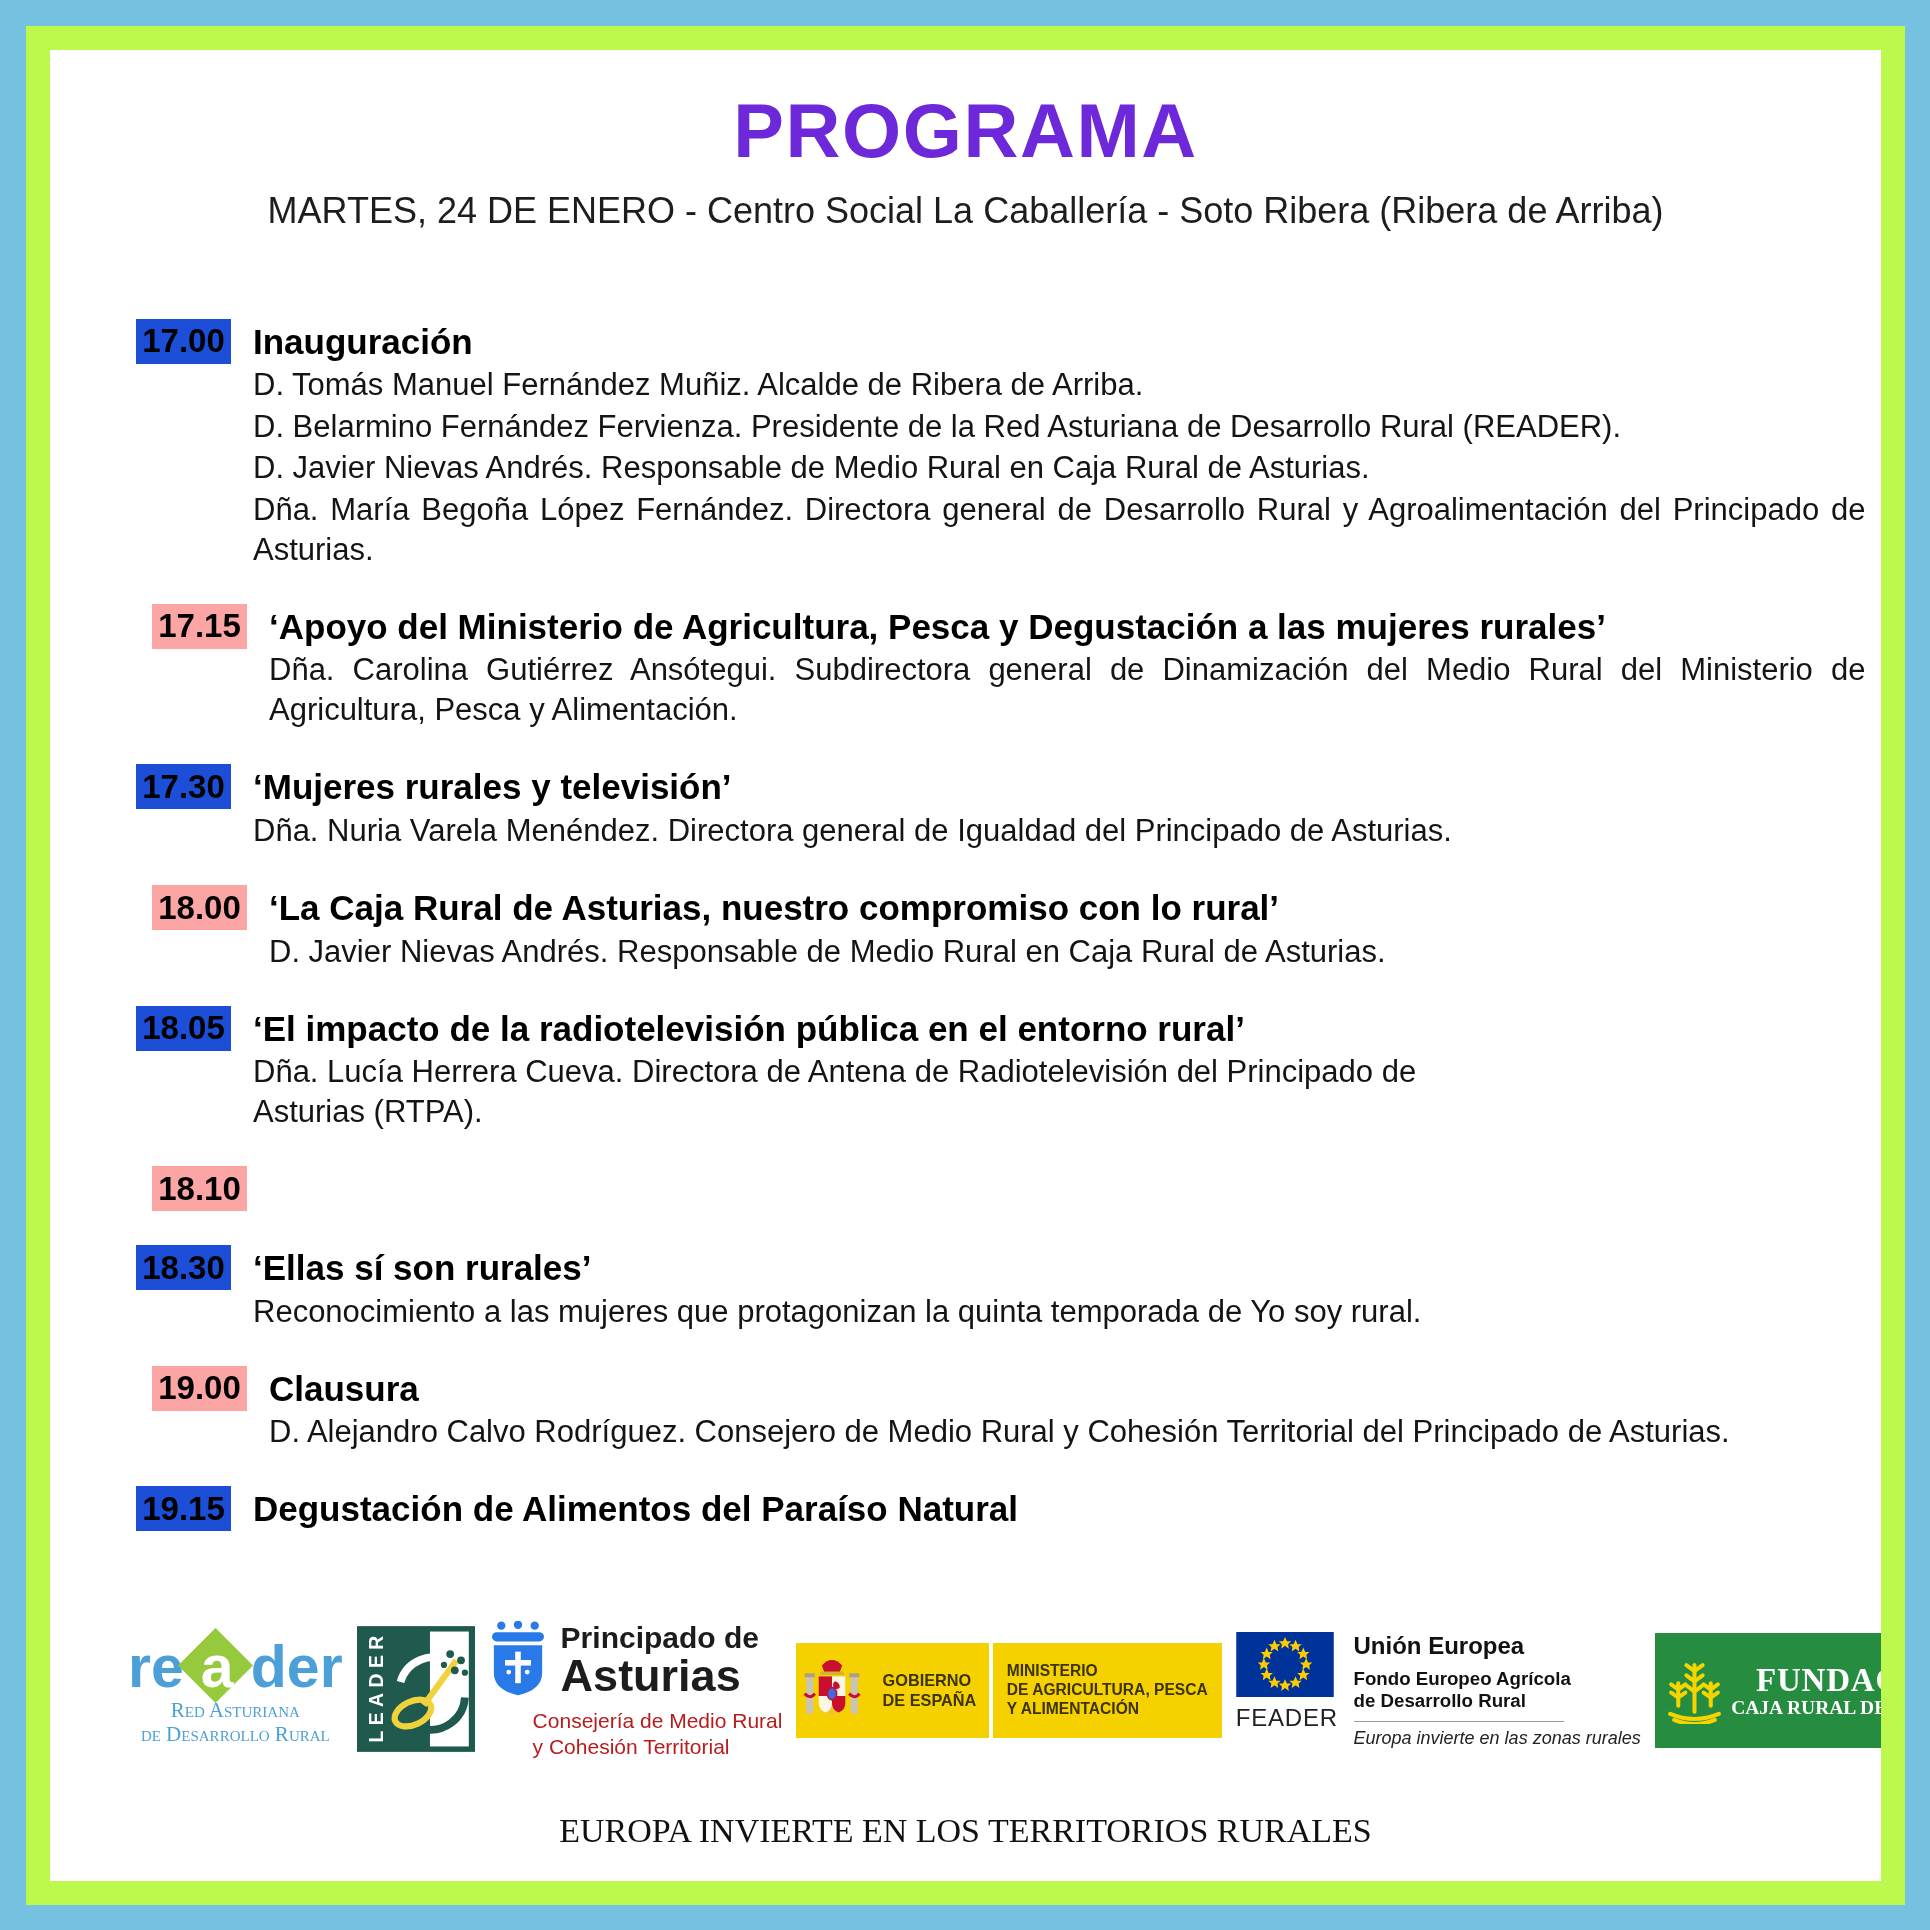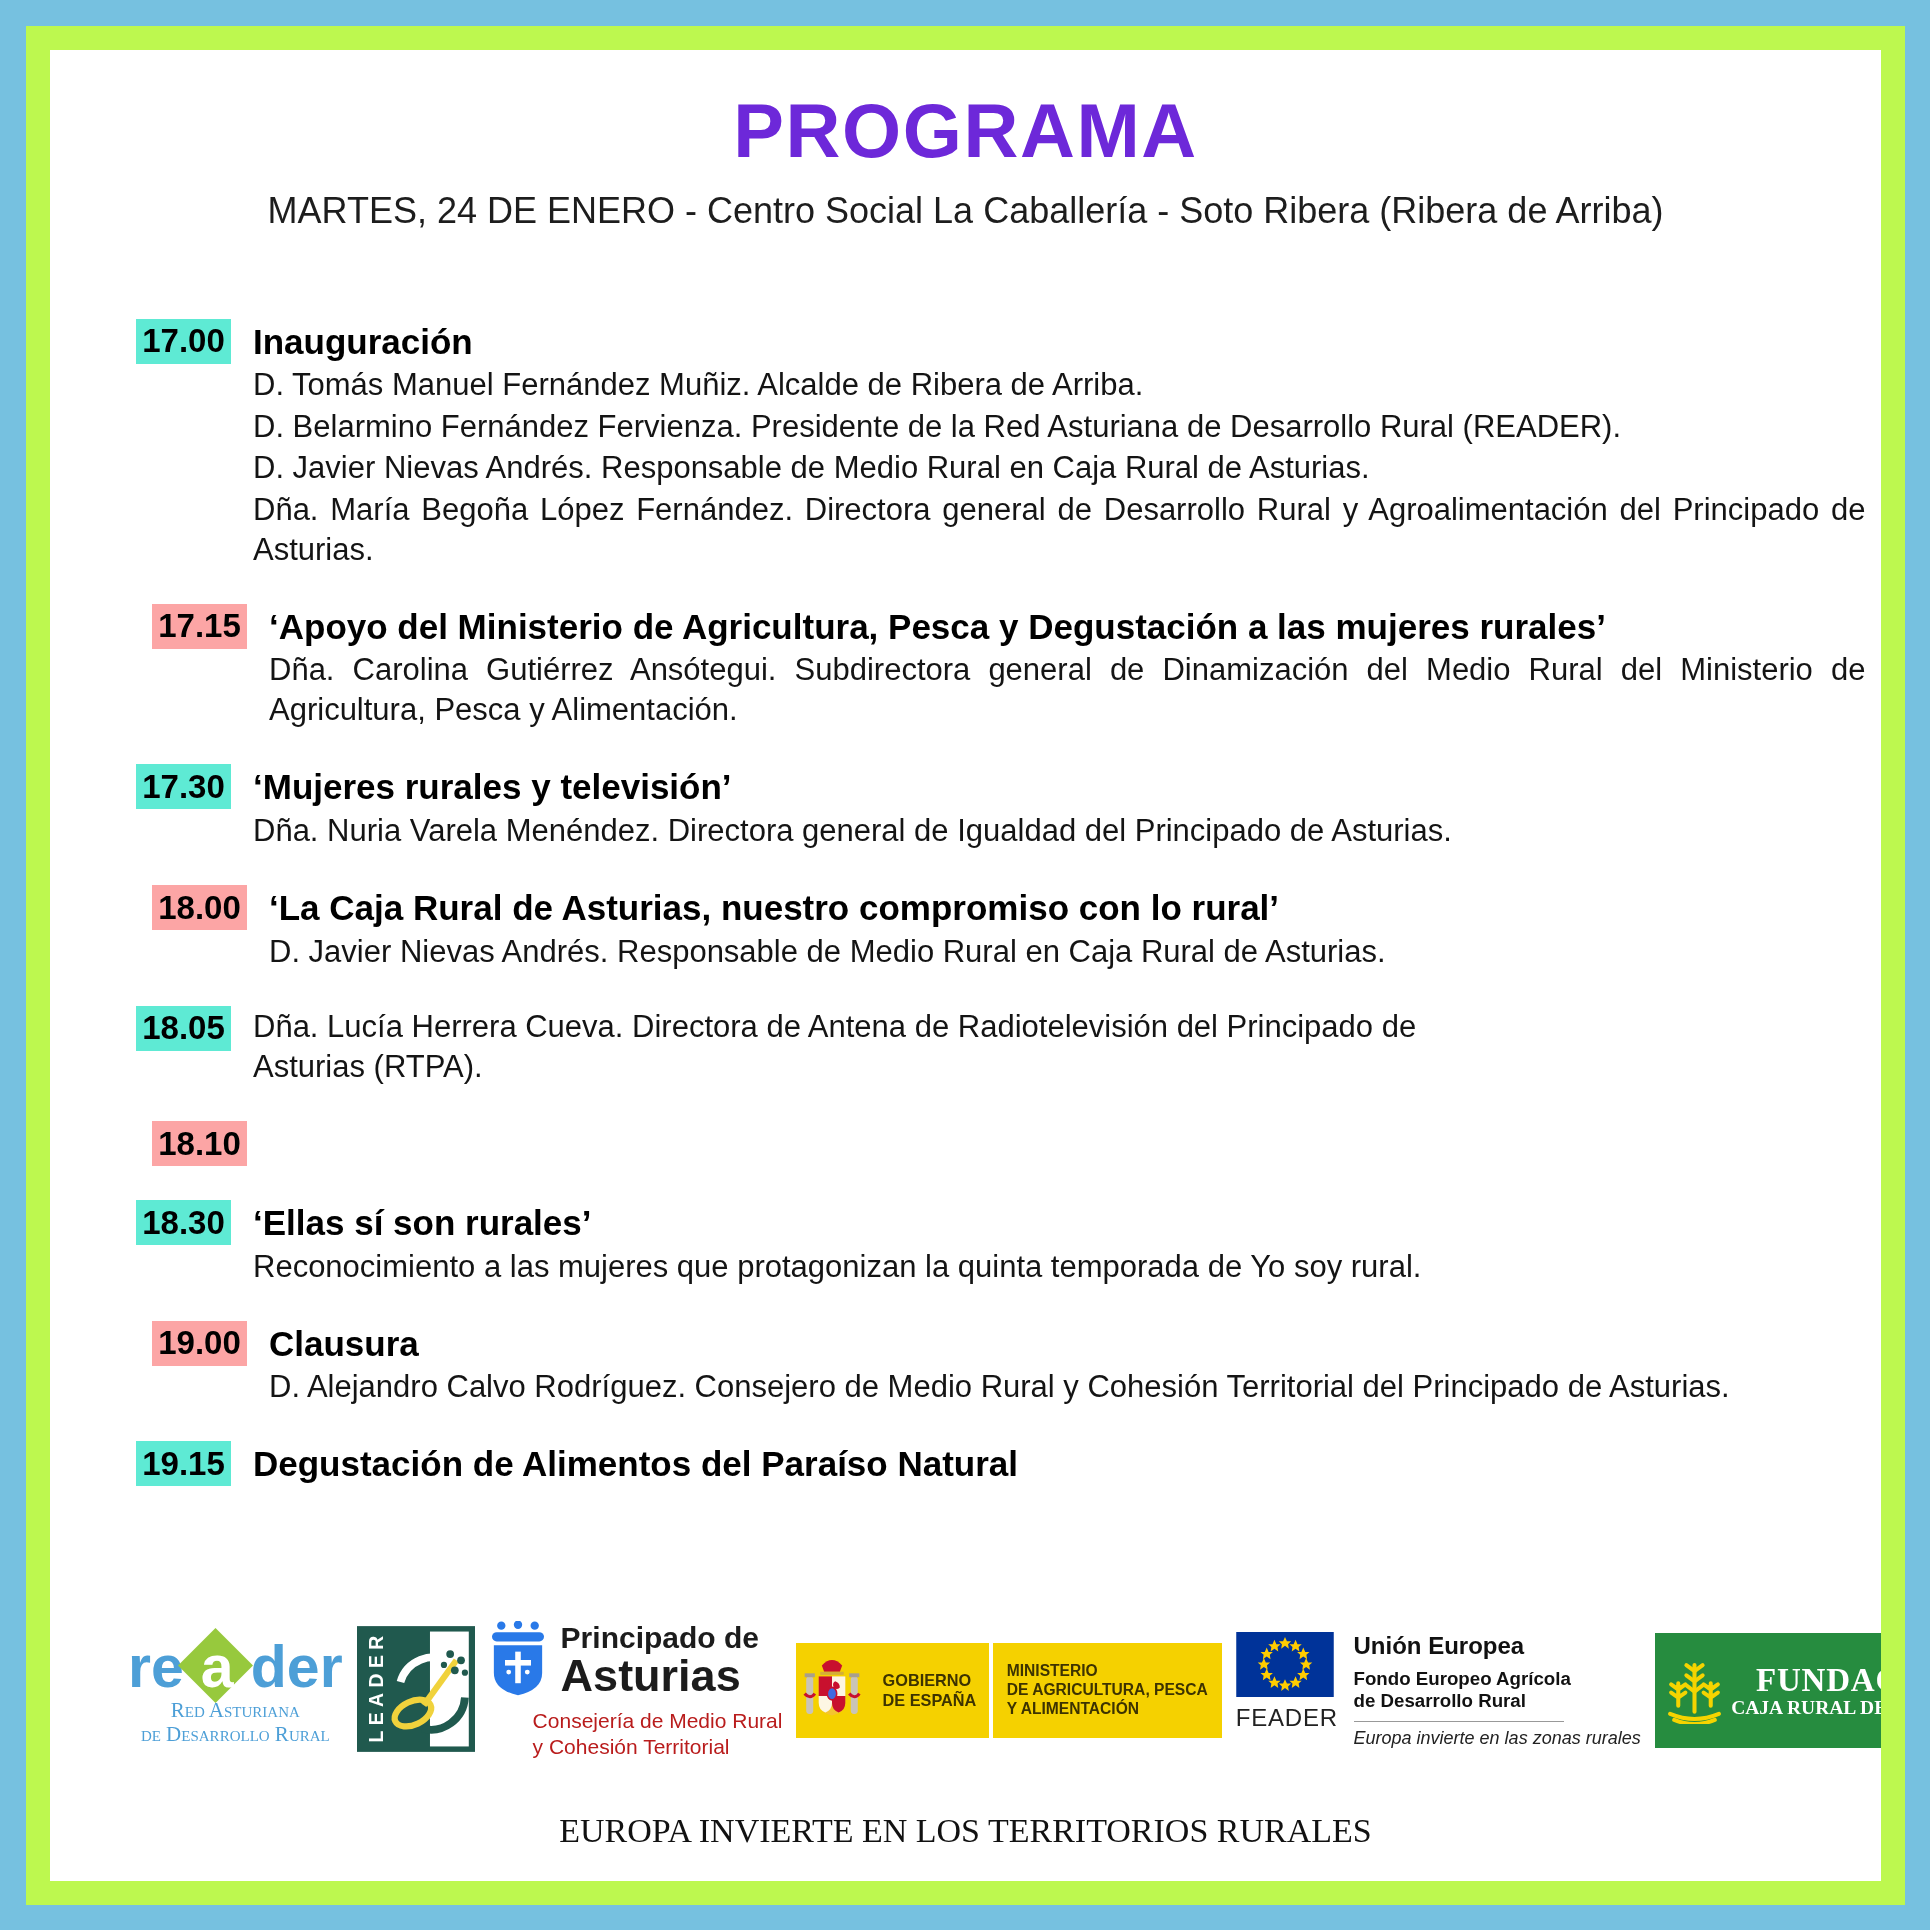--- a/index.html
+++ b/index.html
@@ -5,21 +5,21 @@
   html,body{margin:0;padding:0;background:#fff;}
   .page{width:1931px;height:1931px;background:#76C1E0;box-sizing:border-box;padding:26px;font-family:"Liberation Sans",sans-serif;}
   .frame-green{width:100%;height:100%;background:#BDF84F;box-sizing:border-box;padding:24px;}
   .content{position:relative;width:100%;height:100%;background:#ffffff;box-sizing:border-box;overflow:hidden;}
   .header{text-align:center;padding-top:26.5px;}
   .main-title{font-size:76px;font-weight:800;color:#6d28d9;letter-spacing:1.6px;line-height:84px;margin:12px;}
   .subtitle{font-size:36px;color:#1d1d1d;margin-top:17px;line-height:42px;font-weight:400;}
   .schedule{margin:87px 15.6px 0 86px;}
   .item{display:flex;gap:22px;margin-bottom:34px;}
   .badge{flex:0 0 95px;width:95px;height:45px;display:flex;align-items:center;justify-content:center;font-size:33px;font-weight:bold;color:#000;}
-  .badge.green{background:#5eead4;}
+  .badge.green{background:#1d4ed8;}
   .badge.blue{background:#fca5a5;margin-left:16px;}
   .ev-body{max-width:1615px;}
   .ev-title{font-size:35px;font-weight:bold;line-height:45px;color:#000;}
   .ev-detail{font-size:31px;line-height:40px;color:#141414;text-align:justify;white-space:pre-line;margin-top:1.6px;}
   
   .logos{position:absolute;left:78px;right:43px;bottom:74px;height:233px;display:flex;align-items:center;justify-content:space-between;gap:14px;}
   .logo{flex:0 0 auto;}
   
   .logo-reader{text-align:center;}
   .reader-word{font-size:59px;font-weight:bold;color:#4D9FD7;line-height:62px;position:relative;display:inline-block;}
@@ -99,20 +99,21 @@
         <div class="badge blue">18.00</div>
         <div class="ev-body">
           <div class="ev-title">‘La Caja Rural de Asturias, nuestro compromiso con lo rural’</div>
           <div class="ev-detail">D. Javier Nievas Andrés. Responsable de Medio Rural en Caja Rural de Asturias.</div>
         </div>
       </div>
 
       <div class="item">
         <div class="badge green">18.05</div>
         <div class="ev-body">
+          <div class="ev-title">‘El impacto de la radiotelevisión pública en el entorno rural’</div>
           <div class="ev-detail">Dña. Lucía Herrera Cueva. Directora de Antena de Radiotelevisión del Principado de
 Asturias (RTPA).</div>
         </div>
       </div>
 
       <div class="item">
         <div class="badge blue">18.10</div>
       </div>
 
       <div class="item">

